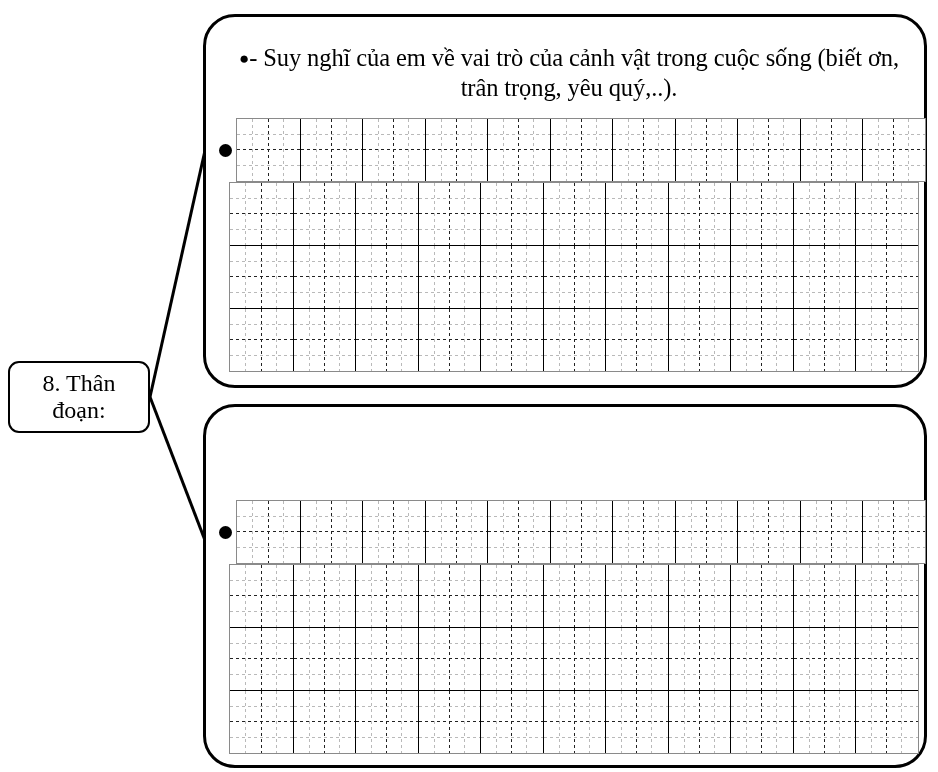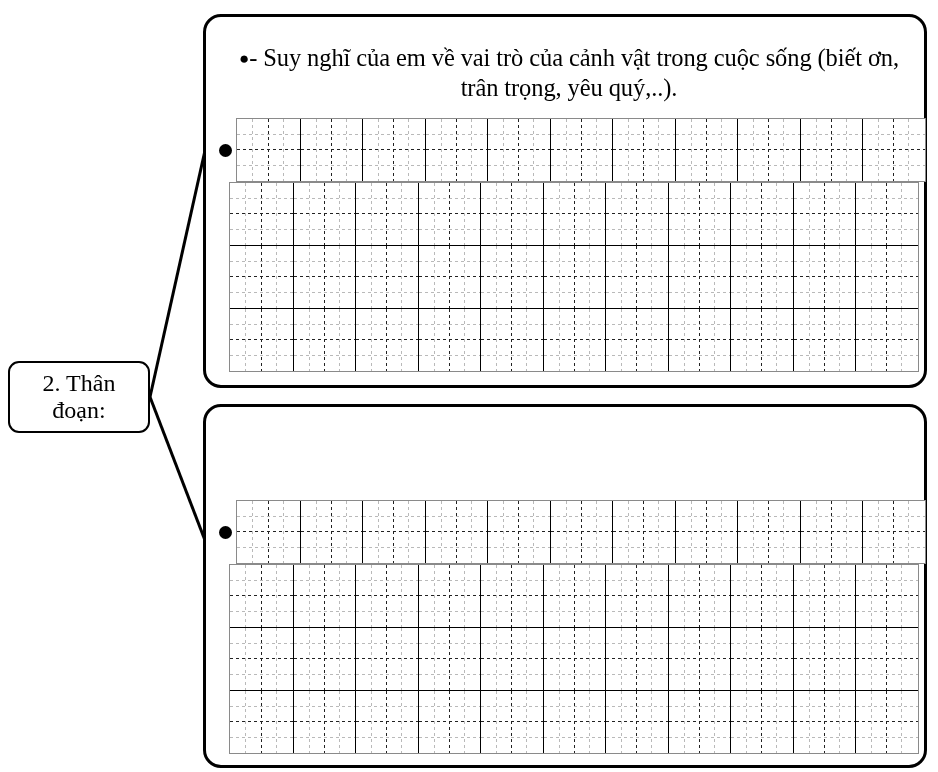--- a/index.html
+++ b/index.html
@@ -52,21 +52,21 @@
     line-height: 1.12;
     text-align: center;
     white-space: pre-line;
   }
 
   
   .panel {
     position: absolute;
     background: #fff;
     border: 3px solid #000;
-    border-radius: 18px;
+    border-radius: 32px;
     box-sizing: border-box;
   }
   #panel-1 { left: 203px; top: 14px;  width: 724px; height: 374px; }
   #panel-2 { left: 203px; top: 404px; width: 724px; height: 364px; }
 
   .panel-heading {
     position: absolute;
     left: 26px;
     right: 18px;
     top: 26px;
@@ -142,21 +142,21 @@
 <body>
 
 <div id="canvas">
 
   <svg class="connectors" viewBox="0 0 938 772" width="938" height="772">
     <line x1="150" y1="397" x2="206" y2="146" stroke="#000" stroke-width="3"></line>
     <line x1="150" y1="397" x2="206" y2="543" stroke="#000" stroke-width="3"></line>
   </svg>
 
   <div class="label-box">
-    <div class="label-box-text">2. Thân
+    <div class="label-box-text">8. Thân
 đoạn:</div>
   </div>
 
   <div class="panel" id="panel-1">
     <div class="panel-heading">
       <span class="bullet-inline">●</span><span>- Suy nghĩ của em về vai trò của cảnh vật trong cuộc sống (biết ơn, trân trọng, yêu quý,..).</span>
     </div>
     <span class="row-bullet" style="left:13px; top:127px;"></span>
     <div class="grid-block" style="left:30px; top:101px;">
         <div class="grid-row">

